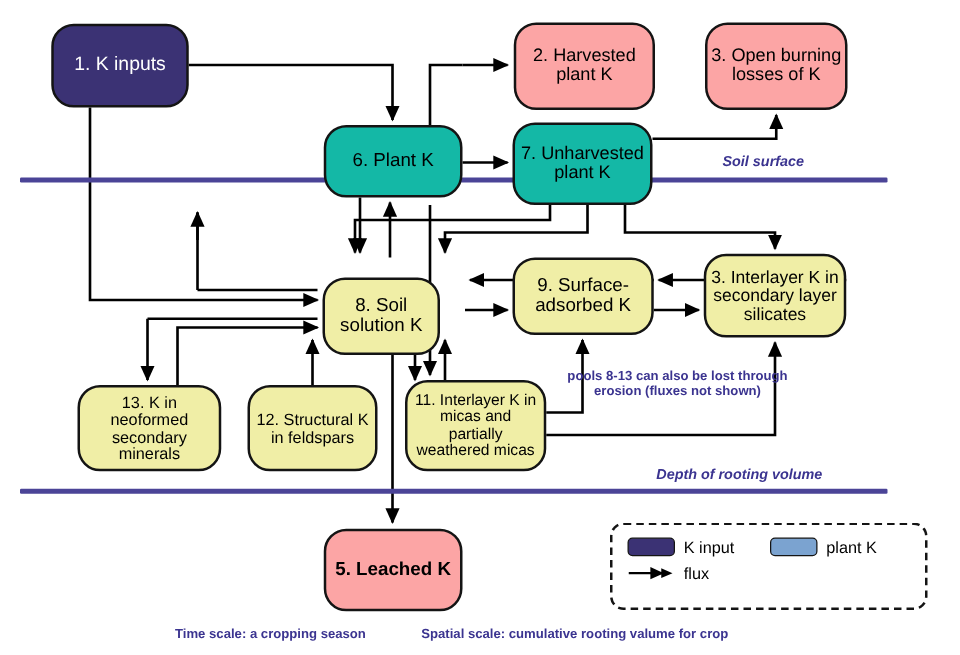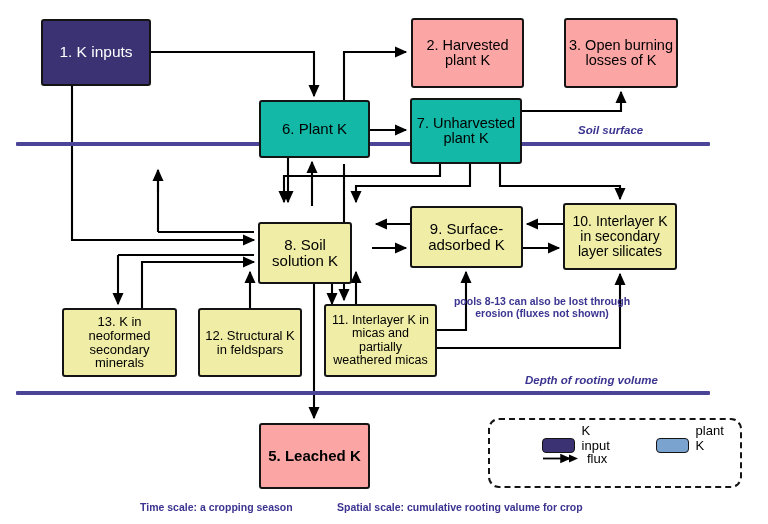--- a/index.html
+++ b/index.html
@@ -2,42 +2,42 @@
 <html><head>
 <meta charset="utf-8">
 <style>
   html,body{margin:0;padding:0;background:#ffffff;}
   body{width:768px;height:524px;position:relative;overflow:hidden;
        font-family:"Liberation Sans","DejaVu Sans",sans-serif;}
   #stage{position:absolute;left:0;top:0;width:768px;height:524px;}
   svg#wires{position:absolute;left:0;top:0;width:768px;height:524px;pointer-events:none;}
 
   .box{position:absolute;box-sizing:border-box;border:2.2px solid #141414;
-       border-radius:3px;display:flex;align-items:center;justify-content:center;
+       border-radius:18px;display:flex;align-items:center;justify-content:center;
        text-align:center;line-height:1.06;color:#000;z-index:5;}
   .box .lbl{display:block;padding:0 3px;}
 
   .k-input{background:#3b3274;color:#ffffff;}
   .k-output{background:#fca5a5;}
   .plant-k{background:#14b8a6;}
   .soil-k{background:#f0eea6;}
 
   .surfline{position:absolute;background:#4b4497;height:4px;z-index:1;border-radius:1px;}
   .surflabel{position:absolute;color:#3b3490;font-style:italic;font-weight:bold;
              font-size:11.5px;z-index:6;white-space:nowrap;}
   .notelabel{position:absolute;color:#3b3490;font-weight:bold;font-size:10.5px;
              text-align:center;line-height:1.18;z-index:6;}
   .footlabel{position:absolute;color:#3b3490;font-weight:bold;font-size:10.5px;
              white-space:nowrap;z-index:6;}
 
   #legend{position:absolute;left:488px;top:418px;width:254px;height:70px;
           border:2px dashed #141414;border-radius:11px;background:#fff;z-index:8;
           box-sizing:border-box;padding:7px 10px 0 12px;}
   .lgrow{display:flex;align-items:center;height:21px;}
-  .lgcell{display:flex;align-items:flex-end;width:118px;margin-left:40px;}
+  .lgcell{display:flex;align-items:flex-start;width:118px;}
   .sw{width:38px;height:15px;border:1.8px solid #141414;border-radius:4px;
       margin-right:7px;box-sizing:border-box;}
   .lgtext{font-size:13px;color:#000;}
   .fluxline{width:38px;height:15px;margin-right:7px;position:relative;}
 </style>
 </head>
 <body>
 
 <div id="stage">
 
@@ -131,21 +131,21 @@
 
   <div class="box soil-k" style="left:258px;top:222px;width:94px;height:62px;font-size:15px;">
     <span class="lbl">8. Soil solution K</span>
   </div>
 
   <div class="box soil-k" style="left:410px;top:206px;width:113px;height:62px;font-size:15px;">
     <span class="lbl">9. Surface-adsorbed K</span>
   </div>
 
   <div class="box soil-k" style="left:563px;top:203px;width:114px;height:67px;font-size:14px;">
-    <span class="lbl">10. Interlayer K in secondary layer silicates</span>
+    <span class="lbl">3. Interlayer K in secondary layer silicates</span>
   </div>
 
   <div class="box soil-k" style="left:324px;top:304px;width:113px;height:73px;font-size:12.5px;">
     <span class="lbl">11. Interlayer K in micas and partially weathered micas</span>
   </div>
 
   <div class="box soil-k" style="left:198px;top:308px;width:104px;height:69px;font-size:13px;">
     <span class="lbl">12. Structural K in feldspars</span>
   </div>
 

